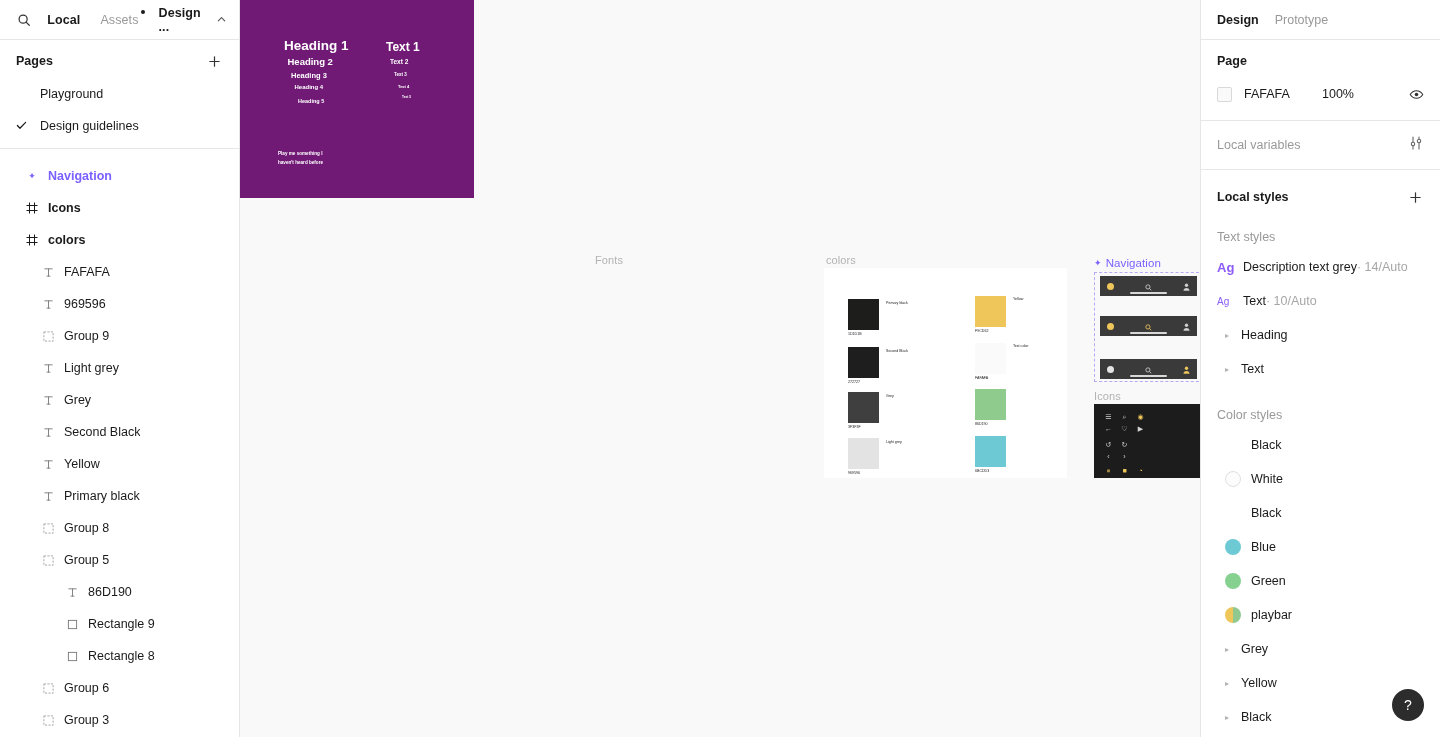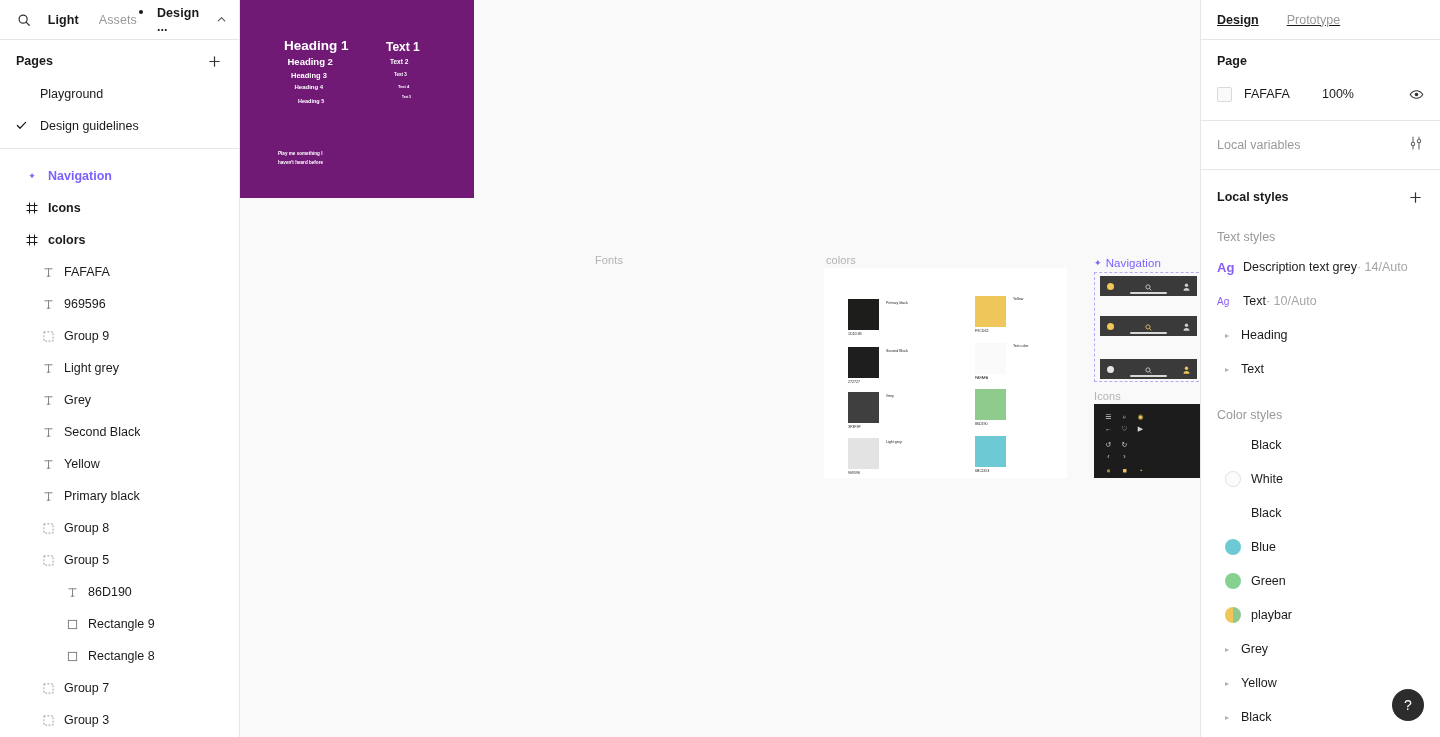--- a/index.html
+++ b/index.html
@@ -131,22 +131,22 @@
   }
   .ic-cell.gold { color:#eec65a; }
 
   
   #right-panel {
     width: 240px; height: 737px; flex: 0 0 240px;
     background: #ffffff; border-left: 1px solid #e6e6e6;
     position: relative; overflow: hidden;
   }
   #right-tabs {
-    height: 40px; display: flex; align-items: center; gap: 28px;
-    padding: 0 16px; border-bottom: 1px solid #e6e6e6; text-decoration: underline;
+    height: 40px; display: flex; align-items: center; gap: 16px;
+    padding: 0 16px; border-bottom: 1px solid #e6e6e6;
   }
   .rtab { font-size: 12.5px; cursor: pointer; }
   .rtab.active { font-weight: 700; color: #1a1a1a; }
   .rtab.inactive { color: #999999; }
   .r-sec { border-bottom: 1px solid #e6e6e6; padding: 14px 16px 14px 16px; }
   .r-sec-title { font-size: 12.5px; font-weight: 700; color: #1a1a1a; margin-bottom: 14px; }
   .page-fill-row { display: flex; align-items: center; height: 24px; }
   .fill-chip {
     width: 15px; height: 15px; border: 1px solid #d9d9d9;
     background: #fafafa; border-radius: 2px; margin-right: 12px; cursor:pointer;
@@ -199,21 +199,21 @@
   <aside id="left-panel">
 
     <div id="left-toolbar">
       <div class="icon-btn">
         <svg width="14" height="14" viewBox="0 0 16 16" fill="none" stroke="#333" stroke-width="1.4">
           <circle cx="7" cy="7" r="4.6"></circle>
             <line x1="10.4" y1="10.4" x2="14" y2="14" stroke-linecap="round"></line>
         </svg>
       </div>
       <div class="tab-lbl">
-        <span>Light</span>
+        <span>Local</span>
       </div>
       <div class="tab-lbl muted">
         <span>Assets</span>
         <span class="tab-dot"></span>
       </div>
       <div id="design-tab-group">
         <span class="tab-lbl">Design ...</span>
         <span class="chev-up">
           <svg width="11" height="11" viewBox="0 0 12 12" fill="none" stroke="#555" stroke-width="1.2">
             <polyline points="2.5,7.5 6,4 9.5,7.5" stroke-linecap="round" stroke-linejoin="round"></polyline>
@@ -382,21 +382,21 @@
             </svg>
           </span>
           <span class="layer-name">Rectangle 8</span>
         </div>
         <div class="layer-row ind-1">
           <span class="layer-icon">
             <svg width="11" height="11" viewBox="0 0 12 12">
               <rect x="1" y="1" width="10" height="10" fill="none" stroke="#9b9b9b" stroke-width="1" stroke-dasharray="2.2 1.6"></rect>
             </svg>
           </span>
-          <span class="layer-name">Group 7</span>
+          <span class="layer-name">Group 6</span>
         </div>
         <div class="layer-row ind-1">
           <span class="layer-icon">
             <svg width="11" height="11" viewBox="0 0 12 12">
               <rect x="1" y="1" width="10" height="10" fill="none" stroke="#9b9b9b" stroke-width="1" stroke-dasharray="2.2 1.6"></rect>
             </svg>
           </span>
           <span class="layer-name">Group 3</span>
         </div>
       </div>

